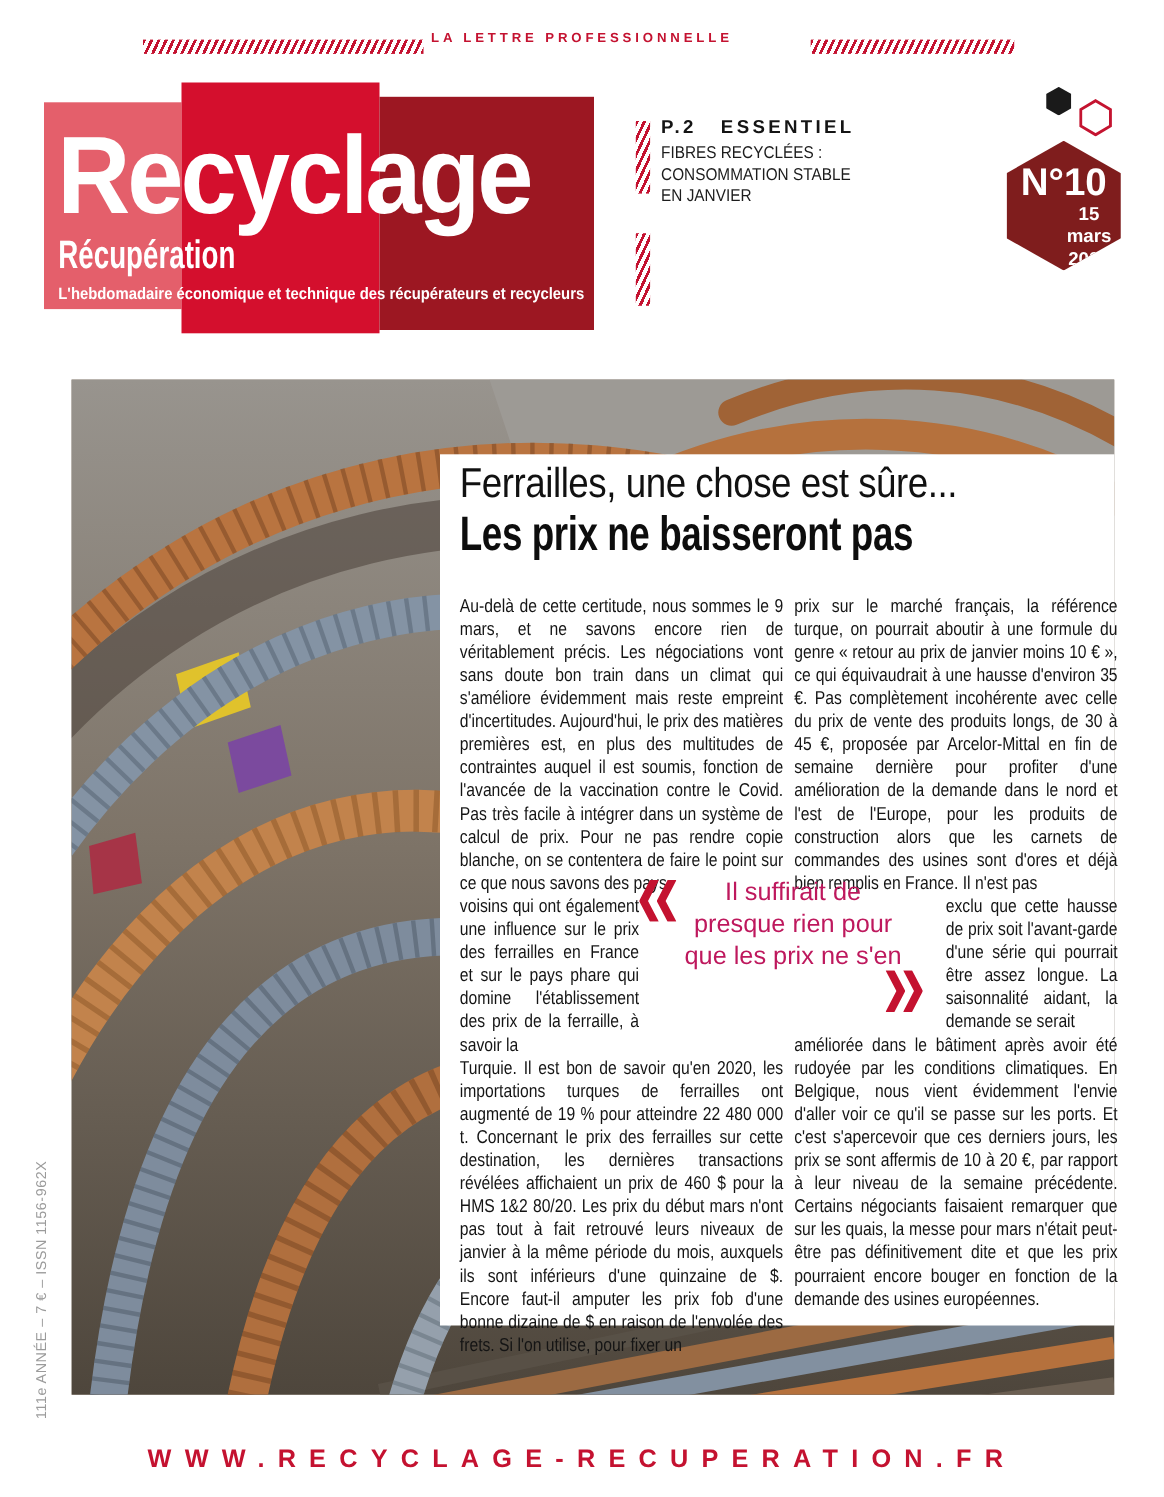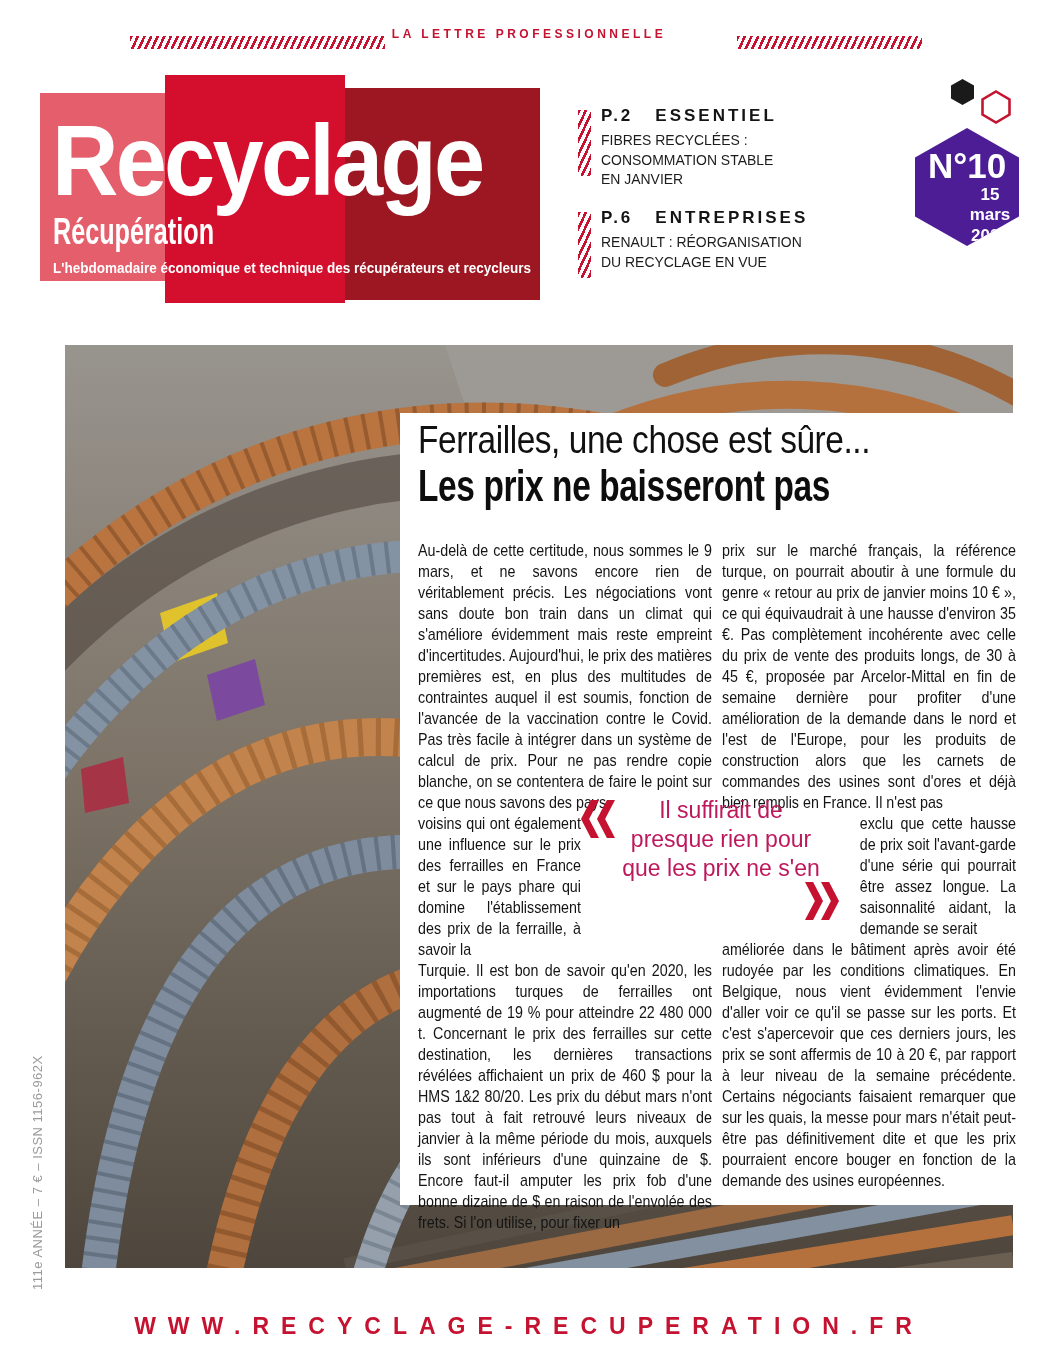--- a/index.html
+++ b/index.html
@@ -33,21 +33,21 @@
   .toc-text2 { position:absolute; left:601px; top:208px; }
   .toc-head { font-size:17px; font-weight:bold; color:#141414; letter-spacing:3px; white-space:nowrap; }
   .toc-head .pg { margin-right:22px; }
   .toc-lines { margin-top:4px; font-size:15.5px; color:#1c1c1c; line-height:1.26;
                transform:scaleX(0.9); transform-origin:left top; white-space:nowrap; }
 
   
   .hex { clip-path:polygon(50% 0,100% 25%,100% 75%,50% 100%,0 75%,0 25%); }
   .hex-black { position:absolute; left:951px; top:79px; width:23px; height:26px; background:#1a1a1a; }
   .hex-outline { position:absolute; left:981px; top:90px; }
-  .issue-badge { position:absolute; left:915px; top:128px; width:104px; height:118px; background:#4c1d95;
+  .issue-badge { position:absolute; left:915px; top:128px; width:104px; height:118px; background:#7f1d1d;
                  color:#fff; text-align:center; z-index:2; }
   .issue-num  { margin-top:20px; font-size:35px; font-weight:bold; line-height:1.05; }
   .issue-date { font-size:17px; font-weight:bold; line-height:1.2;padding-left:46px; }
 
   
   .photo { position:absolute; left:65px; top:345px; width:948px; height:923px; overflow:hidden; z-index:1; background:#7e7468; }
   .photo svg { display:block; }
 
   
   .panel { position:absolute; left:400px; top:413px; width:613px; height:792px; background:#fff; z-index:2; }
@@ -103,29 +103,20 @@
     <div class="toc-head">
       <span class="pg">P.2</span><span>ESSENTIEL</span>
     </div>
     <div class="toc-lines">
       <div>FIBRES RECYCLÉES :</div>
       <div>CONSOMMATION STABLE</div>
       <div>EN JANVIER</div>
     </div>
   </div>
   <div class="hatch toc-bar toc-bar2"></div>
-  <div class="toc-text2">
-    <div class="toc-head">
-      <span class="pg">P.6</span><span>ENTREPRISES</span>
-    </div>
-    <div class="toc-lines">
-      <div>RENAULT : RÉORGANISATION</div>
-      <div>DU RECYCLAGE EN VUE</div>
-    </div>
-  </div>
 
   <div class="hex hex-black"></div>
   <svg class="hex-outline" width="30" height="34" viewBox="0 0 30 34">
     <polygon points="15,1.5 28.5,9.5 28.5,24.5 15,32.5 1.5,24.5 1.5,9.5" fill="none" stroke="#c41430" stroke-width="2.6"></polygon>
   </svg>
   <div class="hex issue-badge">
     <div class="issue-num">N°10</div>
     <div class="issue-date">15 mars</div>
     <div class="issue-date">2021</div>
   </div>

